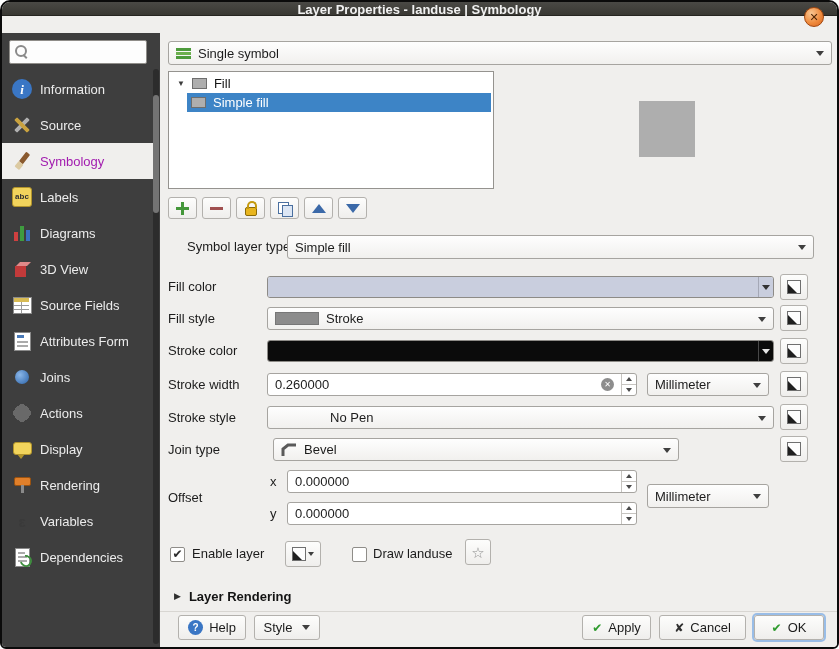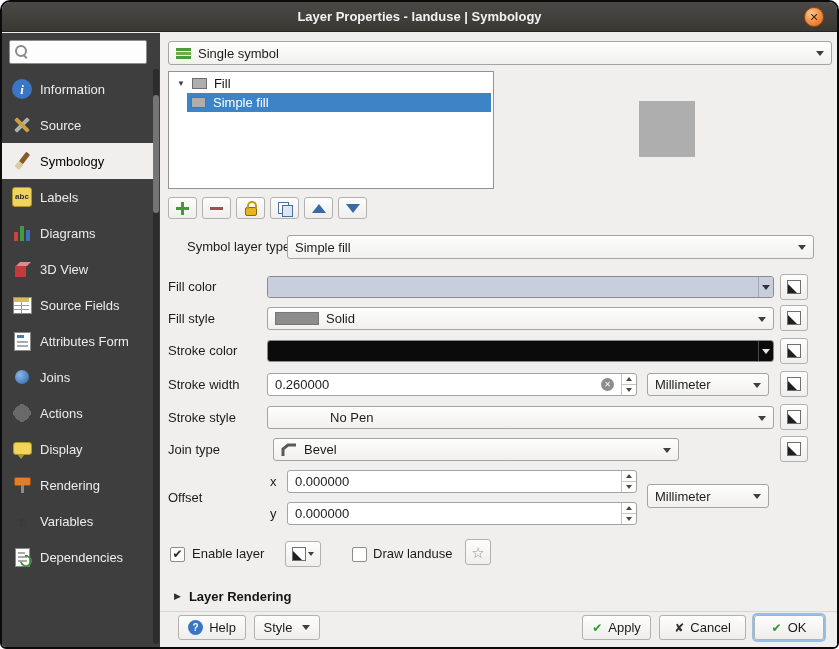--- a/index.html
+++ b/index.html
@@ -1,33 +1,33 @@
 <!DOCTYPE html>
 <html><head>
 <meta charset="utf-8">
 <style>
   *{box-sizing:border-box;margin:0;padding:0}
   body{margin:0;background:#fff;font-family:"Liberation Sans","DejaVu Sans",sans-serif}
   .window{position:relative;width:839px;height:649px;background:#f0efed;border:2px solid #0b0b0b;border-radius:10px 10px 6px 6px;overflow:hidden}
-  .titlebar{position:absolute;left:0;top:0;right:0;height:30px;background:linear-gradient(#4a4945,#393833);border-bottom:1px solid #262521;display:flex;align-items:center;justify-content:center}
+  .titlebar{position:absolute;left:0;top:0;right:0;height:14px;background:linear-gradient(#4a4945,#393833);border-bottom:1px solid #262521;display:flex;align-items:flex-start;justify-content:center}
   .title{color:#f2f2f2;font-size:13px;font-weight:bold}
   .close-btn{position:absolute;right:13px;top:5px;width:20px;height:20px;border-radius:50%;background:radial-gradient(circle at 35% 30%,#f9c793,#ef8b3e 55%,#d9631f);border:1px solid #a2470f;display:flex;align-items:center;justify-content:center}
   .close-glyph{font-size:11px;color:#4f2505;font-weight:bold;line-height:1}
   .dlg-body{position:absolute;left:0;top:31px;right:0;bottom:0;display:flex}
 
   
   .sidebar{position:relative;width:158px;flex:0 0 158px;background:#3e3e3e}
   .search-wrap{position:absolute;left:7px;top:7px;width:138px;height:24px}
   .search-input{width:100%;height:100%;border:1px solid #8f8d89;border-radius:2px;background:#fdfdfd;padding:0 4px 0 24px;font:13px "Liberation Sans","DejaVu Sans",sans-serif;outline:none}
   .mag{position:absolute;left:6px;top:5px;width:13px;height:13px;pointer-events:none}
   .mag::before{content:"";position:absolute;left:0;top:0;width:8px;height:8px;border:2px solid #8a8a8a;border-radius:50%}
   .mag::after{content:"";position:absolute;left:9px;top:9px;width:2px;height:5px;background:#8a8a8a;transform:rotate(-45deg)}
   .nav{position:absolute;left:0;top:38px;right:7px;bottom:0}
   .nav-item{height:36px;display:flex;align-items:center;gap:8px;padding-left:10px;color:#ececec;font-size:13px}
-  .nav-item.selected{background:#f0efed;color:#000000}
+  .nav-item.selected{background:#f0efed;color:#a21caf}
   .nav-label{width:96px;line-height:15px}
   .sb-scroll{position:absolute;top:36px;bottom:3px;right:1px;width:6px;background:#2c2c2c;border-radius:3px}
   .sb-handle{position:absolute;left:0;right:0;top:26px;height:118px;background:#747474;border-radius:3px}
 
   
   .ic{position:relative;width:20px;height:20px;flex:0 0 20px;display:flex;align-items:center;justify-content:center}
   .ic-info{background:#3a76c4;border-radius:50%}
   .info-glyph{color:#fff;font:italic bold 13px "Liberation Serif","DejaVu Serif",serif;line-height:1}
   .ic-source::before{content:"";position:absolute;left:8px;top:1px;width:4px;height:18px;background:#b0b0b0;border-radius:1px;transform:rotate(45deg)}
   .ic-source::after{content:"";position:absolute;left:8px;top:1px;width:4px;height:18px;background:#c9a23f;border-radius:1px;transform:rotate(-45deg)}
@@ -251,21 +251,21 @@
         <span class="cswatch" style="background: rgb(201, 206, 222);"></span>
         <span class="carrow dark-sep"></span>
       </div>
       <button class="ov-btn" style="left:620px;top:241px">
         <span class="dd-ic"></span>
       </button>
 
       <div class="flabel" style="top:274px">Fill style</div>
       <div class="combo" style="left:107px;top:274px;width:507px;height:23px">
         <span class="fs-prev" style="background: rgb(140, 140, 140);"></span>
-        <span class="combo-text">Solid</span>
+        <span class="combo-text">Stroke</span>
       </div>
       <button class="ov-btn" style="left:620px;top:272px">
         <span class="dd-ic"></span>
       </button>
 
       <div class="flabel" style="top:306px">Stroke color</div>
       <div class="colorbtn" style="left:107px;top:307px;width:507px;height:22px">
         <span class="cswatch" style="background: rgb(11, 11, 11);"></span>
         <span class="carrow light"></span>
       </div>

